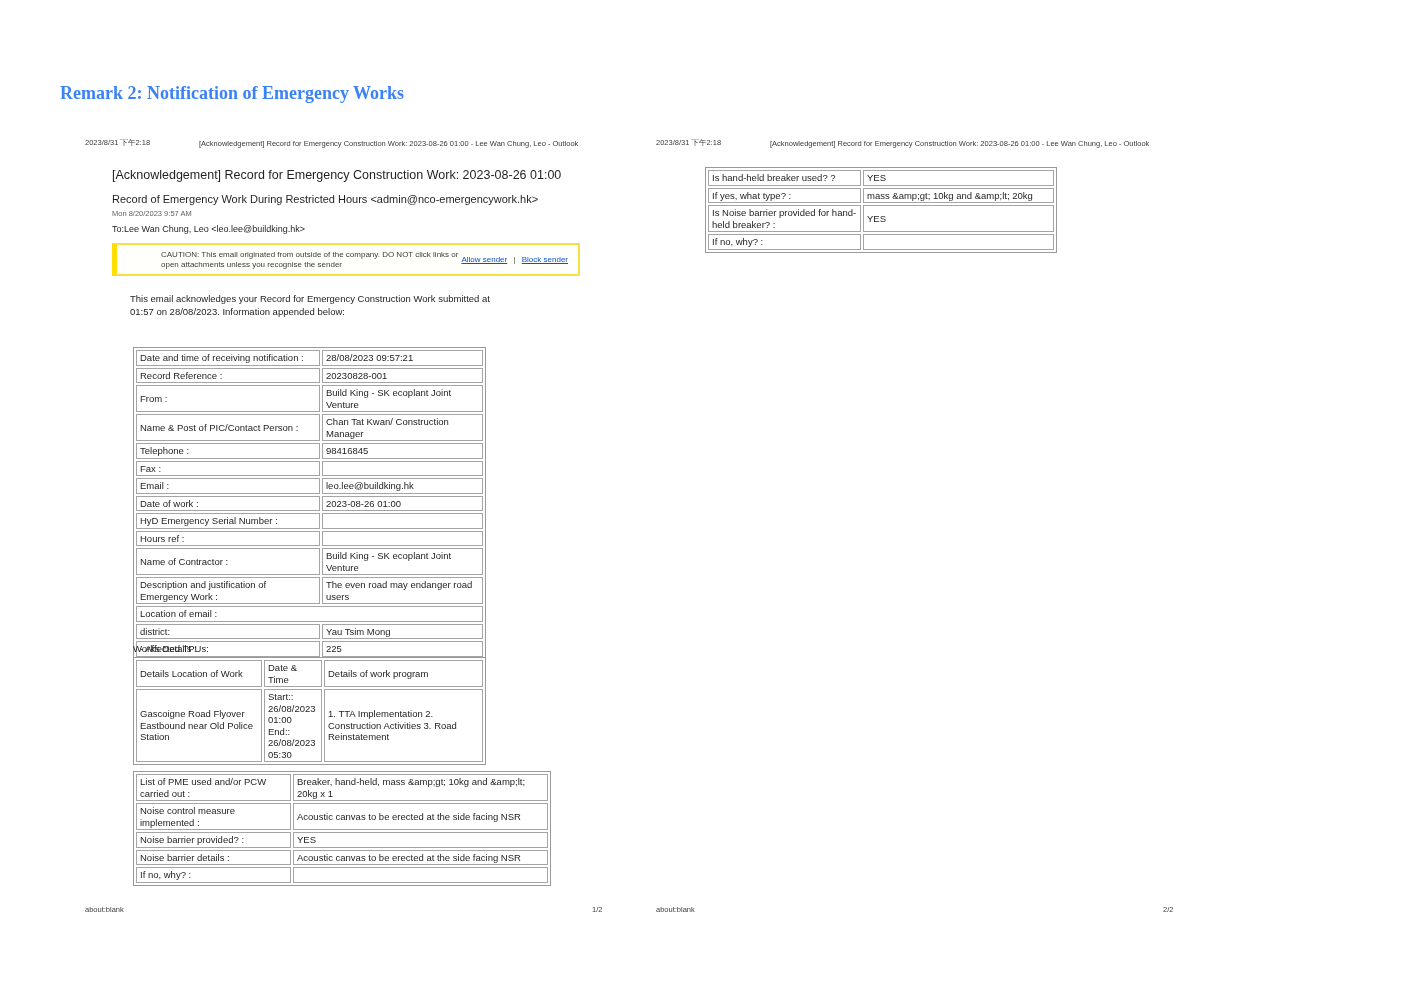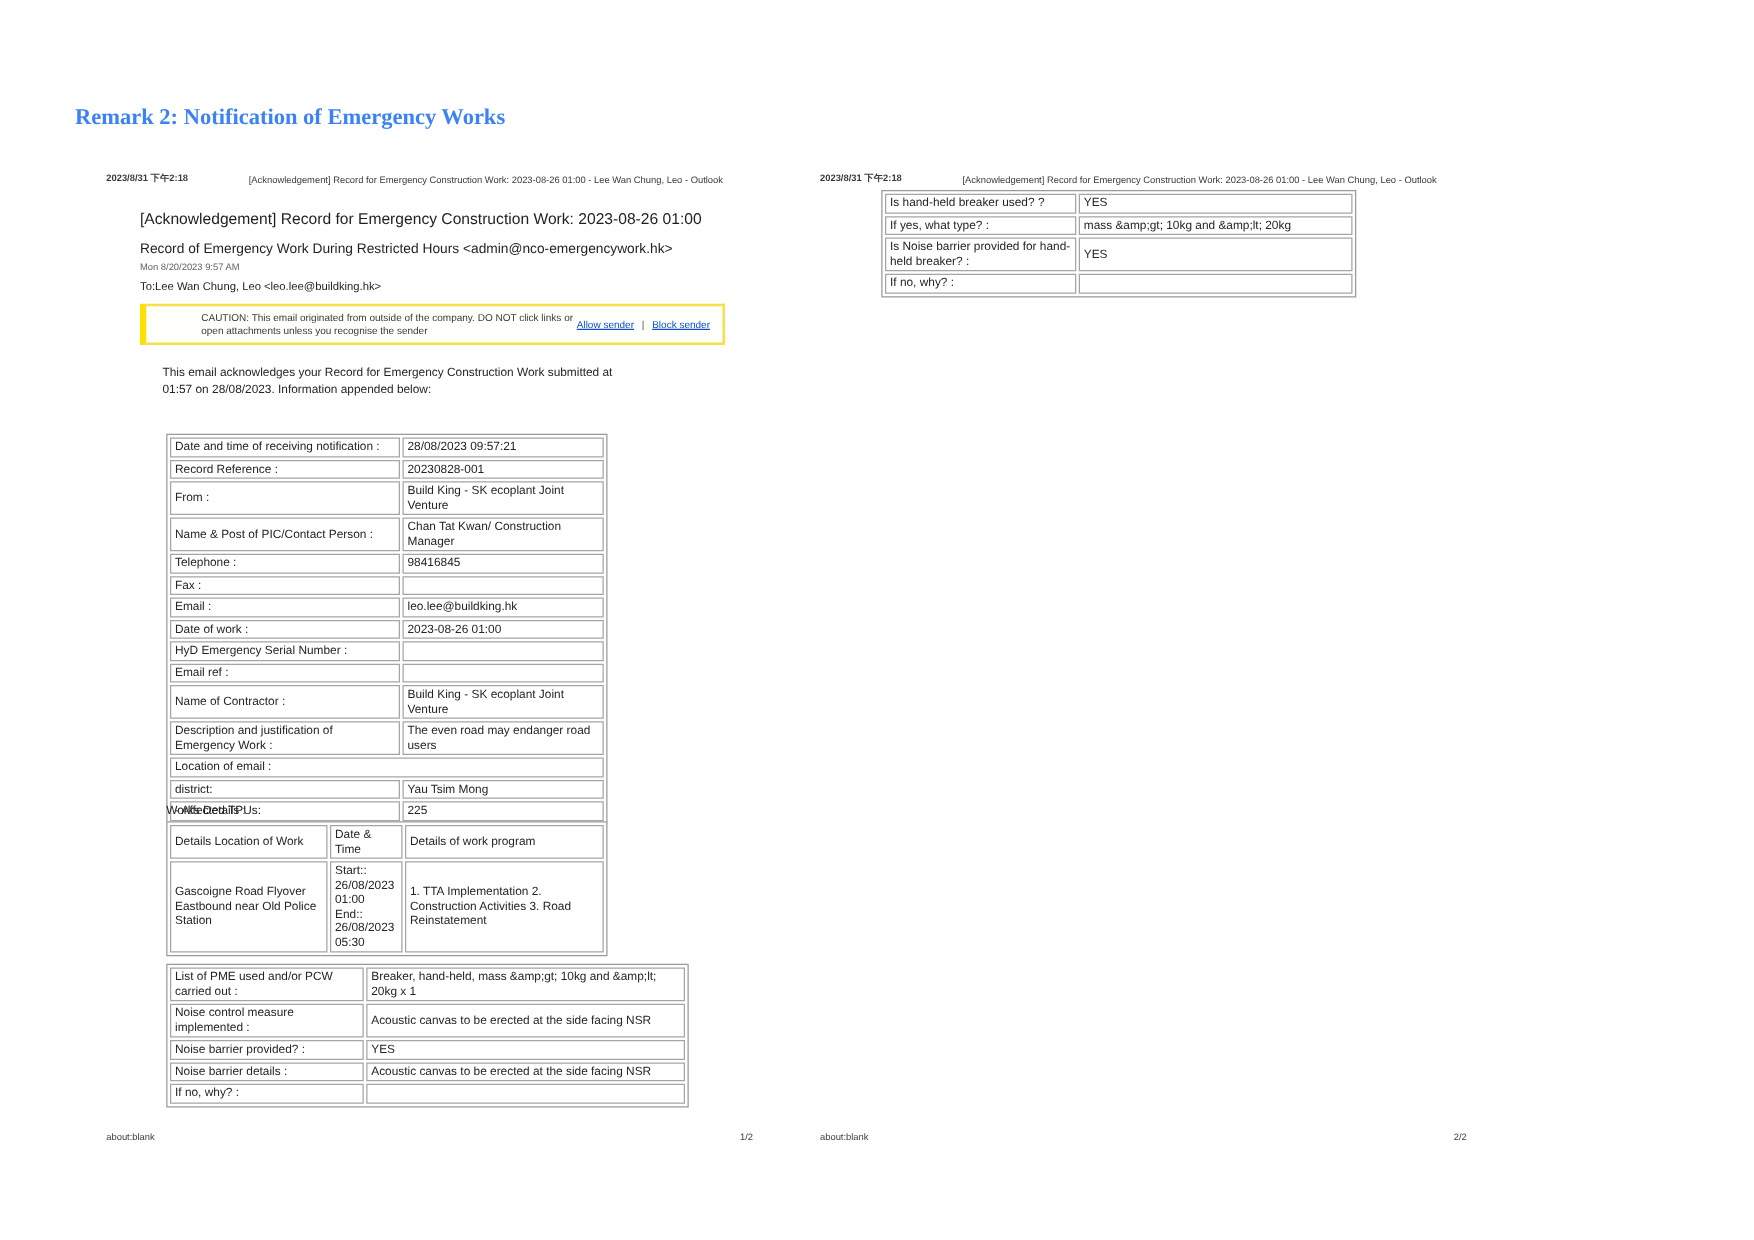--- a/index.html
+++ b/index.html
@@ -8,21 +8,21 @@
             font-family:"Liberation Sans", sans-serif; overflow:hidden; }
 
   .heading { position:absolute; left:60px; top:83px;
              font-family:"Liberation Serif", serif; font-weight:bold;
              font-size:18px; color:#3b82f6; }
 
   .page { position:absolute; top:138px; width:517px; height:782px; }
   #page-left  { left:85px; }
   #page-right { left:656px; }
 
-  .pg-date  { position:absolute; left:0; top:0; font-size:7.5px; color:#3a3a3a; white-space:nowrap;font-weight:bold; }
+  .pg-date  { position:absolute; left:0; top:0; font-size:7.5px; color:#3a3a3a; white-space:nowrap; }
   .pg-title { position:absolute; left:114px; top:1px; font-size:7.5px; color:#3a3a3a; white-space:nowrap; }
 
   .subject { position:absolute; left:27px; top:30px; font-size:12.5px; color:#1f1f1f; white-space:nowrap; }
   .from    { position:absolute; left:27px; top:55px; font-size:11px;  color:#1f1f1f; white-space:nowrap; }
   .sent    { position:absolute; left:27px; top:71px; font-size:7.5px; color:#5f5f5f; white-space:nowrap; }
   .to      { position:absolute; left:27px; top:86px; font-size:9px;   color:#1f1f1f; white-space:nowrap; }
 
   .caution { position:absolute; left:27px; top:105px; width:468px; height:33px;
              border:2px solid #f6df49; border-left:5px solid #ffdf00;
              background:#fffffb; display:flex; align-items:center;padding-left:36px; }
@@ -42,21 +42,21 @@
 
   .info-table  { position:absolute; left:48px; top:209px; width:353px; }
   .info-table  td.lbl { width:184px; }
   .works-label { position:absolute; left:48px; top:505px; font-size:9.5px; color:#242424; }
   .works-table { position:absolute; left:48px; top:519px; width:353px; }
   .works-table .c1 { width:126px; }
   .works-table .c2 { width:58px;margin-top:37px; }
   .pme-table   { position:absolute; left:48px; top:633px; width:418px; }
   .pme-table   td.lbl { width:155px; }
 
-  .breaker-table { position:absolute; left:49px; top:14px; width:380px; }
+  .breaker-table { position:absolute; left:49px; top:29px; width:352px; }
   .breaker-table td.lbl { width:153px; }
 
   .footer-url  { position:absolute; left:0; top:767px; font-size:7.5px; color:#404040; }
   .footer-page { position:absolute; left:507px; top:767px; font-size:7.5px; color:#404040; }
 </style>
 </head>
 <body>
 
 <div id="canvas">
 
@@ -115,21 +115,21 @@
           </tr>
       <tr>
             <td class="lbl">Date of work :</td>
             <td class="val">2023-08-26 01:00</td>
           </tr>
       <tr>
             <td class="lbl">HyD Emergency Serial Number :</td>
             <td class="val"></td>
           </tr>
       <tr>
-            <td class="lbl">Email ref :</td>
+            <td class="lbl">Hours ref :</td>
             <td class="val"></td>
           </tr>
       <tr>
             <td class="lbl">Name of Contractor :</td>
             <td class="val">Build King - SK ecoplant Joint Venture</td>
           </tr>
       <tr>
             <td class="lbl">Description and justification of Emergency Work :</td>
             <td class="val">The even road may endanger road users</td>
           </tr>

